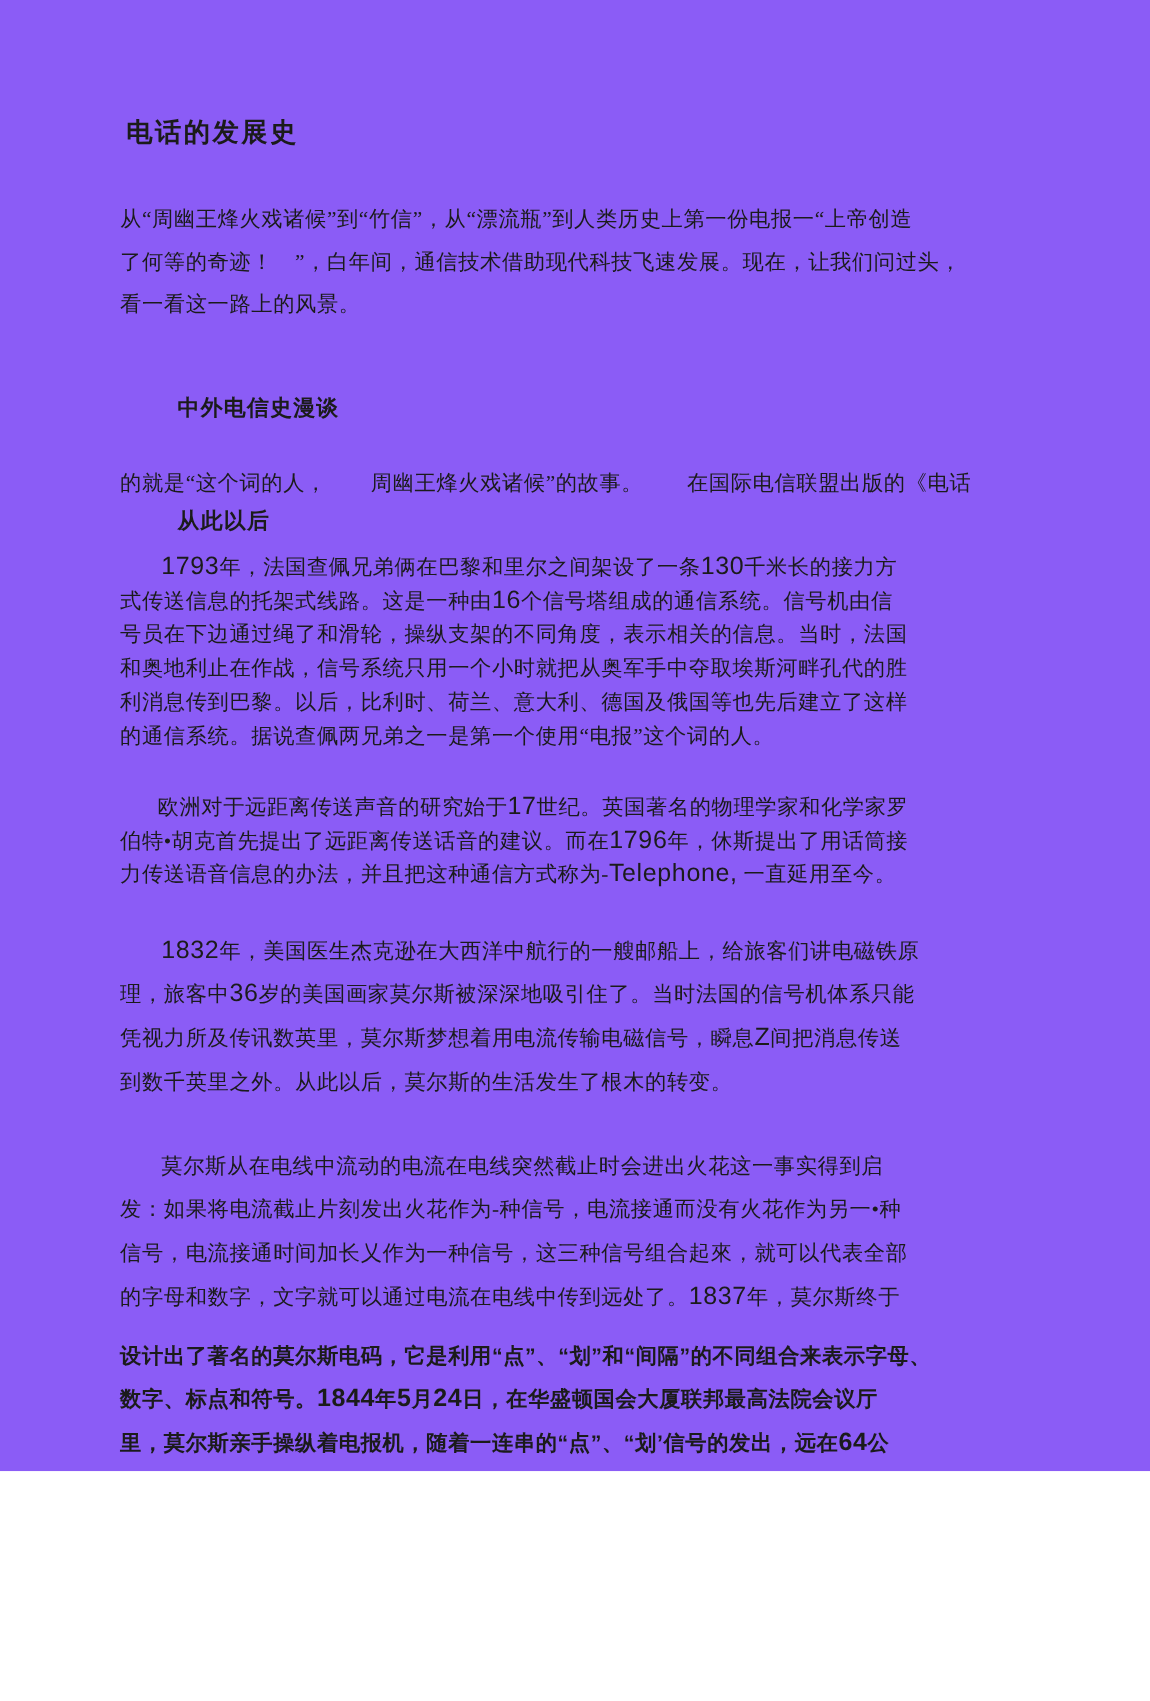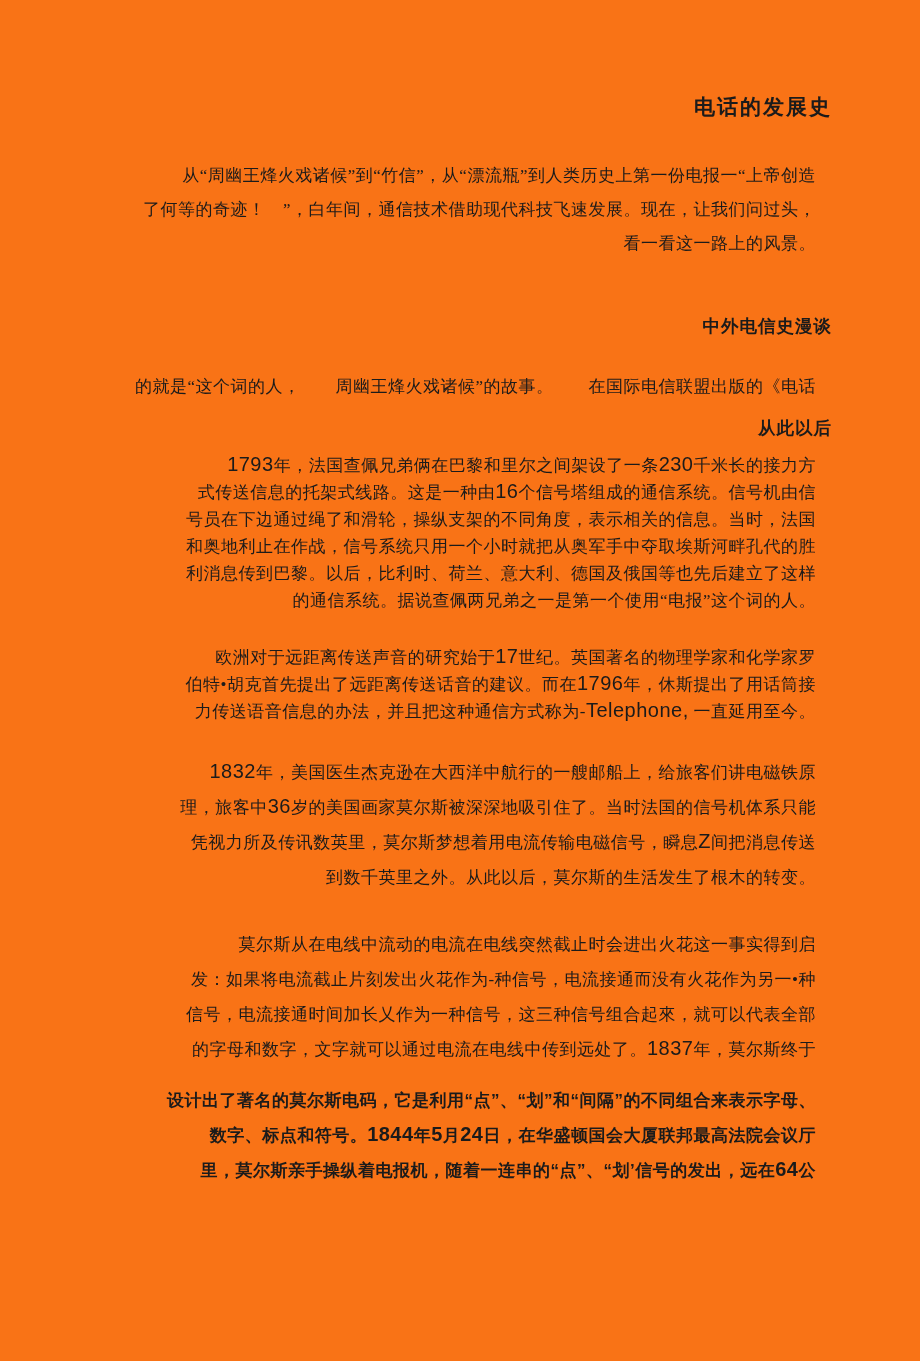--- a/index.html
+++ b/index.html
@@ -1,37 +1,36 @@
 <!DOCTYPE html>
 <html><head>
 <meta charset="utf-8">
 <style>
   html, body { margin: 0; padding: 0; background: #ffffff; }
   .page {
     position: relative;
     width: 920px;
-    height: 1361px;
-    background: #f97316;
+    height: 1177px;
+    background: #8b5cf6;
     box-sizing: border-box;
     padding: 0 88px 0 92px;
     overflow: hidden;
     color: #1b1b1b;
     font-family: "Liberation Serif", serif;
-    text-align: right;
   }
   .doc-title {
     margin: 93px 0 0 9px;
     font-family: "Liberation Sans", sans-serif;
     font-weight: 700;
     font-size: 21px;
     line-height: 28px;
     letter-spacing: 2px;
   }
   p {
-    margin: 16px;
+    margin: 4px;
     font-size: 17px;
     white-space: pre-line;
     letter-spacing: 0.5px;
   }
   .sub-heading {
     margin: 0 0 0 50px;
     font-family: "Liberation Sans", sans-serif;
     font-weight: 700;
     font-size: 17.5px;
     line-height: 24px;
@@ -71,21 +70,21 @@
 了何等的奇迹！　”，白年间，通信技术借助现代科技飞速发展。现在，让我们问过头，
 看一看这一路上的风景。</p>
 
   <h2 class="sub-heading h-telecom">中外电信史漫谈</h2>
 
 
   <p class="p-fragment">的就是“这个词的人，　　周幽王烽火戏诸候”的故事。　　在国际电信联盟出版的《电话</p>
 
   <h2 class="sub-heading h-europe">从此以后</h2>
 
-  <p class="p-1793"><span class="ascii">1793</span>年，法国查佩兄弟俩在巴黎和里尔之间架设了一条<span class="ascii">230</span>千米长的接力方
+  <p class="p-1793"><span class="ascii">1793</span>年，法国查佩兄弟俩在巴黎和里尔之间架设了一条<span class="ascii">130</span>千米长的接力方
 式传送信息的托架式线路。这是一种由<span class="ascii">16</span>个信号塔组成的通信系统。信号机由信
 号员在下边通过绳了和滑轮，操纵支架的不同角度，表示相关的信息。当时，法国
 和奥地利止在作战，信号系统只用一个小时就把从奥军手中夺取埃斯河畔孔代的胜
 利消息传到巴黎。以后，比利时、荷兰、意大利、德国及俄国等也先后建立了这样
 的通信系统。据说查佩两兄弟之一是第一个使用“电报”这个词的人。</p>
 
   <p class="p-17century">欧洲对于远距离传送声音的研究始于<span class="ascii">17</span>世纪。英国著名的物理学家和化学家罗
 伯特•胡克首先提出了远距离传送话音的建议。而在<span class="ascii">1796</span>年，休斯提出了用话筒接
 力传送语音信息的办法，并且把这种通信方式称为-<span class="ascii">Telephone,</span> 一直延用至今。</p>
 

